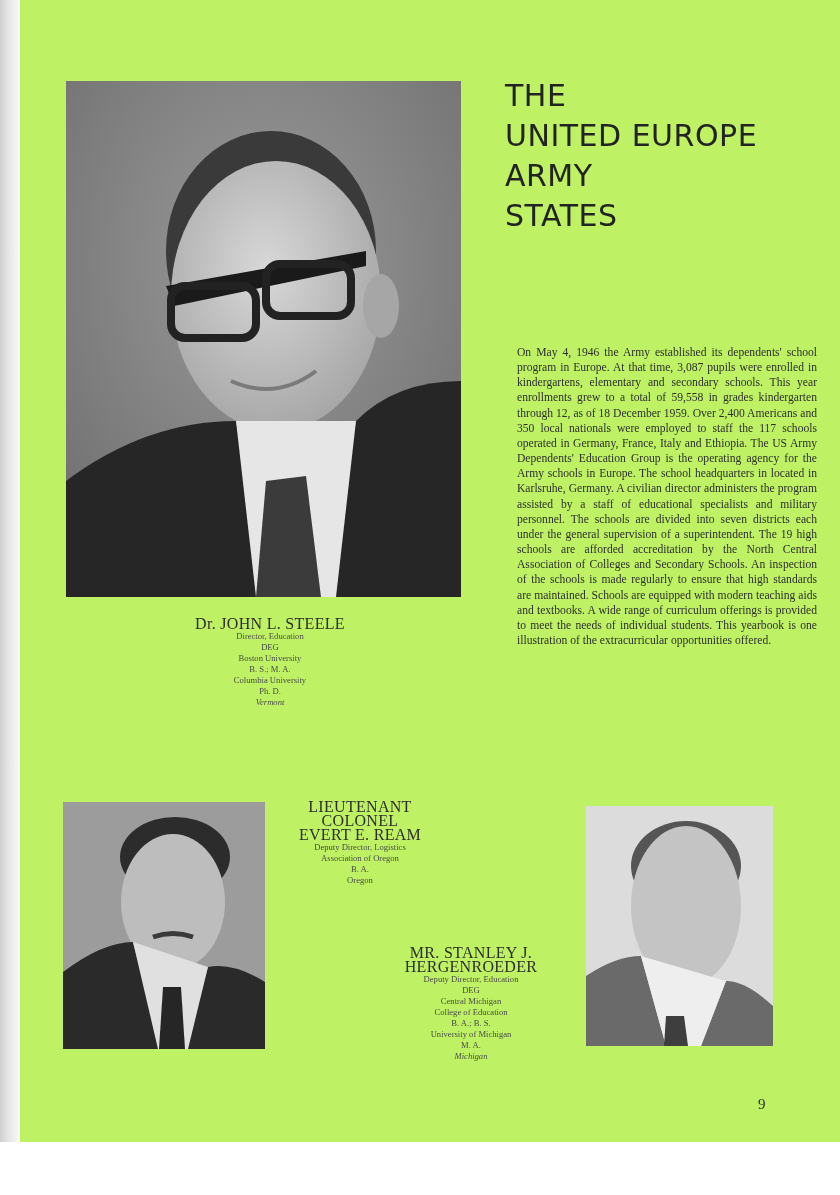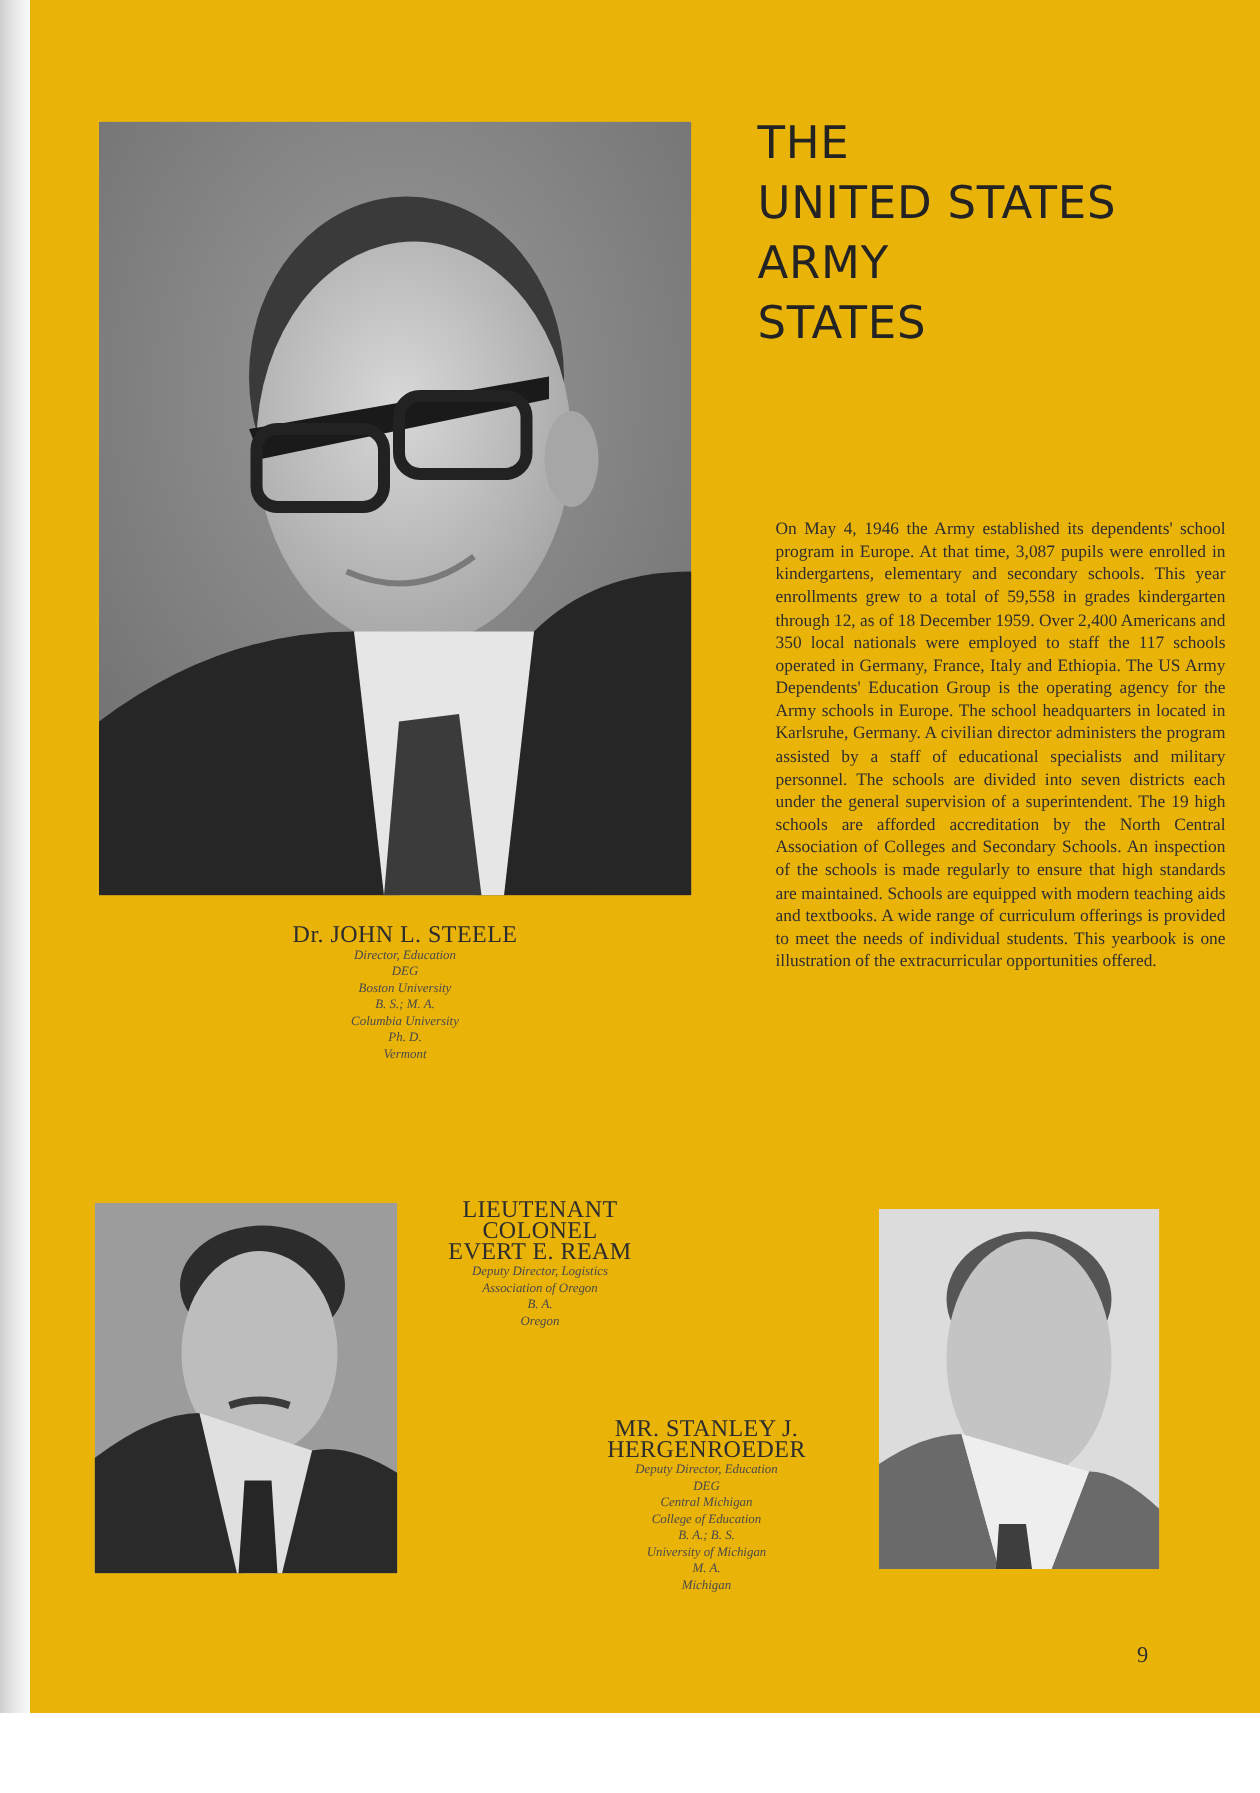--- a/index.html
+++ b/index.html
@@ -1,33 +1,33 @@
 <!DOCTYPE html>
 <html><head>
   <meta charset="utf-8">
   <style>
     html, body { margin: 0; padding: 0; }
     body { width: 840px; height: 1195px; background: #ffffff; position: relative; overflow: hidden; font-family: "Liberation Serif", "DejaVu Serif", serif; color: #2a2a2a; }
-    .page { position: absolute; left: 0; top: 0; width: 840px; height: 1142px; background: #eab308; }
+    .page { position: absolute; left: 0; top: 0; width: 840px; height: 1142px; background: #bef264; }
     .gutter { position: absolute; left: 0; top: 0; width: 20px; height: 1142px;
       background: linear-gradient(90deg, #cfcfcf 0%, #e4e4e4 40%, #f3f3f3 80%, #fafafa 100%); }
     .photo { position: absolute; overflow: hidden; }
     .photo svg { display: block; width: 100%; height: 100%; }
     #photo-steele { left: 66px; top: 81px; width: 395px; height: 516px; }
     #photo-ream { left: 63px; top: 802px; width: 202px; height: 247px; }
     #photo-herg { left: 586px; top: 806px; width: 187px; height: 240px; }
 
     .title { position: absolute; left: 505px; top: 76px; margin: 0; font-family: "DejaVu Sans", "Liberation Sans", sans-serif; font-weight: normal; font-size: 30px; line-height: 40px; letter-spacing: 0.5px; color: #232323; }
     .title span { display: block; }
 
     .body-text { position: absolute; left: 505px; top: 333px; width: 300px; font-size: 11.6px; line-height: 15.15px; text-align: justify; color: #2e2e2e; margin: 12px; }
 
     .caption { position: absolute; text-align: center; color: #3a3a3a; }
     .caption .name { font-size: 16px; letter-spacing: 0.3px; color: #2d2d2d; display: block; line-height: 14px; }
-    .caption .line { font-size: 8.6px; display: block; line-height: 11px; color: #4a4a4a; font-style: italic; }
+    .caption .line { font-size: 8.6px; display: block; line-height: 11px; color: #4a4a4a; }
     .caption .state { font-style: italic; }
     #cap-steele { left: 190px; top: 617px; width: 160px; }
     #cap-ream { left: 270px; top: 800px; width: 180px; }
     #cap-herg { left: 360px; top: 946px; width: 222px; }
 
     .page-number { position: absolute; left: 758px; top: 1096px; font-size: 15px; color: #2f2f2f; }
   </style>
 </head>
 <body>
 
@@ -56,21 +56,21 @@
       <path d="M165 300 Q210 320 250 290" stroke="#7a7a7a" stroke-width="4" fill="none"></path>
       <path d="M0 400 Q80 340 170 340 L200 516 L0 516 Z" fill="#262626"></path>
       <path d="M395 300 Q330 300 290 340 L250 516 L395 516 Z" fill="#262626"></path>
       <path d="M170 340 L290 340 L270 516 L190 516 Z" fill="#e6e6e6"></path>
       <path d="M200 400 L240 395 L255 516 L190 516 Z" fill="#3b3b3b"></path>
     </svg>
   </div>
 
   <h1 class="title">
     <span>THE</span>
-    <span>UNITED STATES</span>
+    <span>UNITED EUROPE</span>
     <span>ARMY</span>
     <span>STATES</span>
   </h1>
 
   <p class="body-text">On May 4, 1946 the Army established its dependents' school program in Europe. At that time, 3,087 pupils were enrolled in kindergartens, elementary and secondary schools. This year enrollments grew to a total of 59,558 in grades kindergarten through 12, as of 18 December 1959. Over 2,400 Americans and 350 local nationals were employed to staff the 117 schools operated in Germany, France, Italy and Ethiopia. The US Army Dependents' Education Group is the operating agency for the Army schools in Europe. The school headquarters in located in Karlsruhe, Germany. A civilian director administers the program assisted by a staff of educational specialists and military personnel. The schools are divided into seven districts each under the general supervision of a superintendent. The 19 high schools are afforded accreditation by the North Central Association of Colleges and Secondary Schools. An inspection of the schools is made regularly to ensure that high standards are maintained. Schools are equipped with modern teaching aids and textbooks. A wide range of curriculum offerings is provided to meet the needs of individual students. This yearbook is one illustration of the extracurricular opportunities offered.</p>
 
   <div class="caption" id="cap-steele">
     <span class="name">Dr. JOHN L. STEELE</span>
     <span class="line">Director, Education</span>
     <span class="line">DEG</span>

